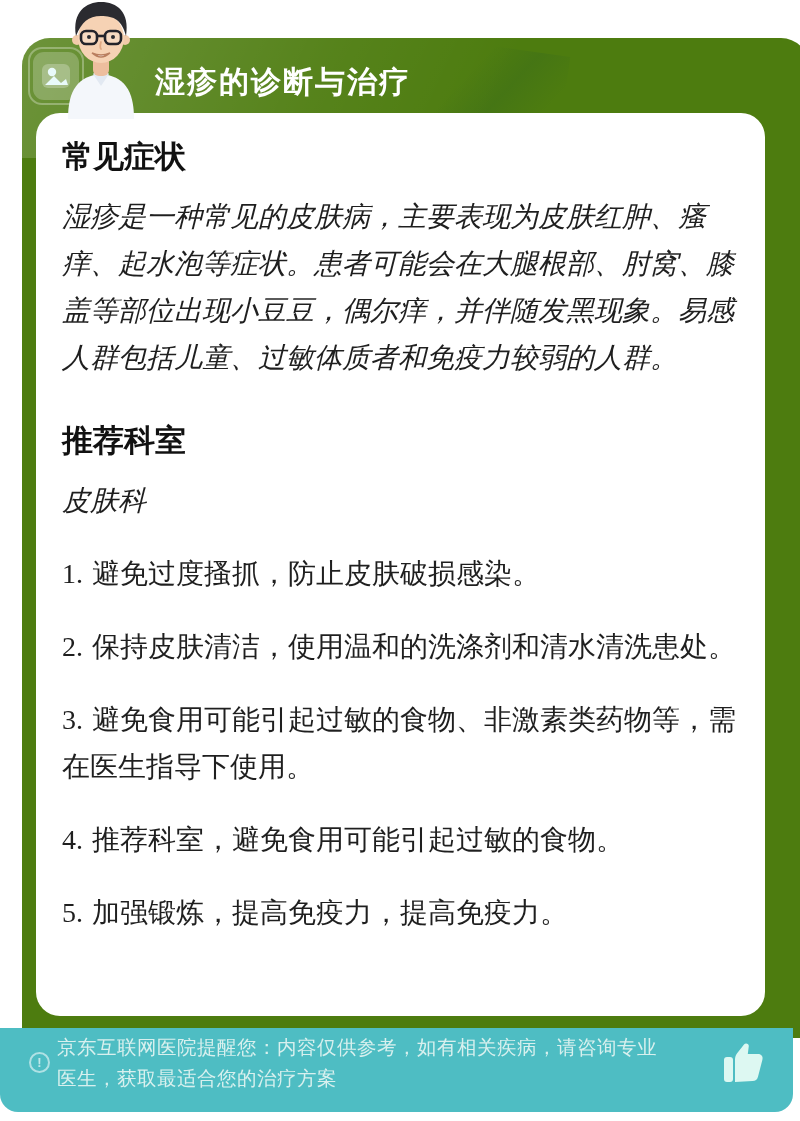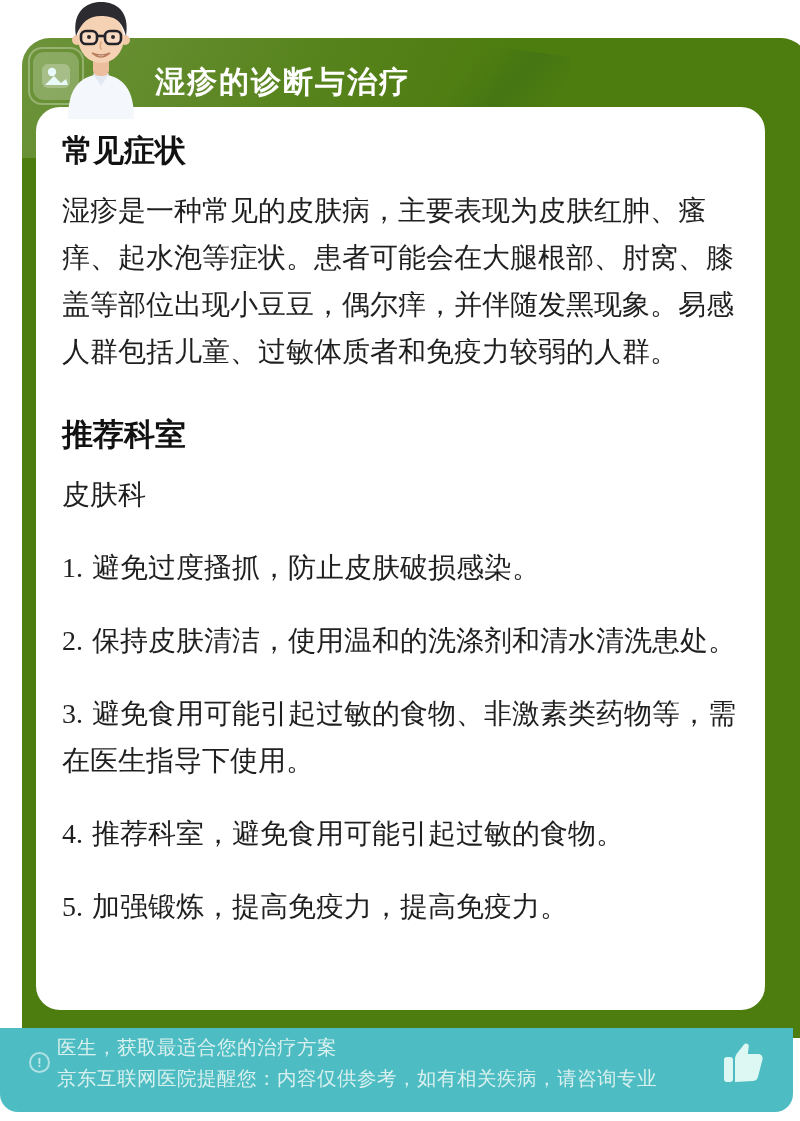--- a/index.html
+++ b/index.html
@@ -41,30 +41,30 @@
   .panel-title{
     position:absolute;left:133px;top:24px;
     font-size:30px;font-weight:700;color:#ffffff;letter-spacing:2px;white-space:nowrap;
   }
   
   .avatar{
     position:absolute;left:60px;top:0;width:82px;height:119px;z-index:5;
   }
   
   .card{
-    position:absolute;left:14px;top:69px;width:729px;height:903px;
+    position:absolute;left:14px;top:75px;width:729px;height:903px;
     background:#ffffff;border-radius:24px;
     padding:26px 26px 0 26px;box-sizing:border-box;
   }
   .card h2{
     margin:0;font-size:31px;line-height:36px;font-weight:700;color:#111111;
   }
   .card h2 + h2, .card .spaced{margin-top:42px;}
   .card p{
-    margin:18px 0 0 0;font-size:28px;line-height:47px;color:#1F1F1F;
+    margin:18px 0 0 0;font-size:28px;line-height:47px;color:#1F1F1F;font-style:italic;
   }
   .tips{margin-top:24px;}
   .tip{
     margin-top:26px;font-size:28px;line-height:47px;color:#1F1F1F;
   }
   .tip .tip-num{
     font-family:"Liberation Serif","DejaVu Serif",serif;
     margin-right:9px;
   }
   
@@ -129,22 +129,22 @@
       <div class="tip">
         <span class="tip-num">5.</span><span>加强锻炼，提高免疫力，提高免疫力。</span>
       </div>
     </div>
   </div>
 </div>
 
 <div class="footer-band">
   <span class="footer-info-icon">!</span>
   <div class="disclaimer">
+    <div>京东互联网医院提醒您：内容仅供参考，如有相关疾病，请咨询专业</div>
     <div>医生，获取最适合您的治疗方案</div>
-    <div>京东互联网医院提醒您：内容仅供参考，如有相关疾病，请咨询专业</div>
   </div>
   <span class="thumb-icon">
     <svg width="44" height="46" viewBox="0 0 44 46">
       <rect x="4" y="17" width="9" height="25" rx="3" fill="#DDF8F2"></rect>
       <path d="M15 42 V19 c0-3 1.5-5 3.5-7.5 l5.5-7 c1.5-2 5-1 4.8 1.6 l-1 7.9 h10.2 c3.4 0 5.3 2.6 4.4 5.8 l-4.4 17 c-.8 3-2.6 4.2-5.4 4.2 Z" fill="#DDF8F2"></path>
     </svg>
   </span>
 </div>
 
 <div class="avatar">

